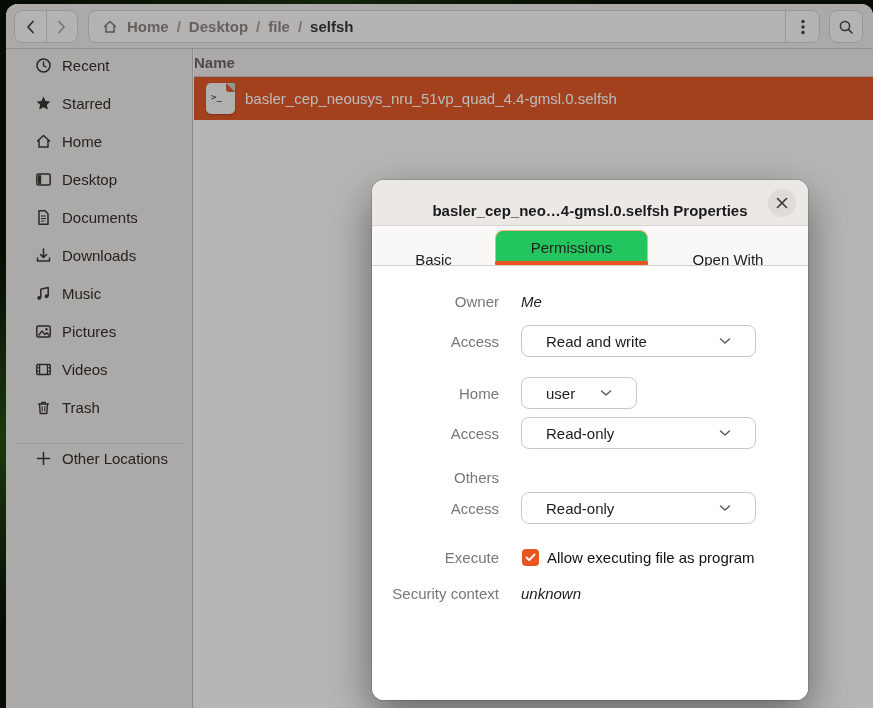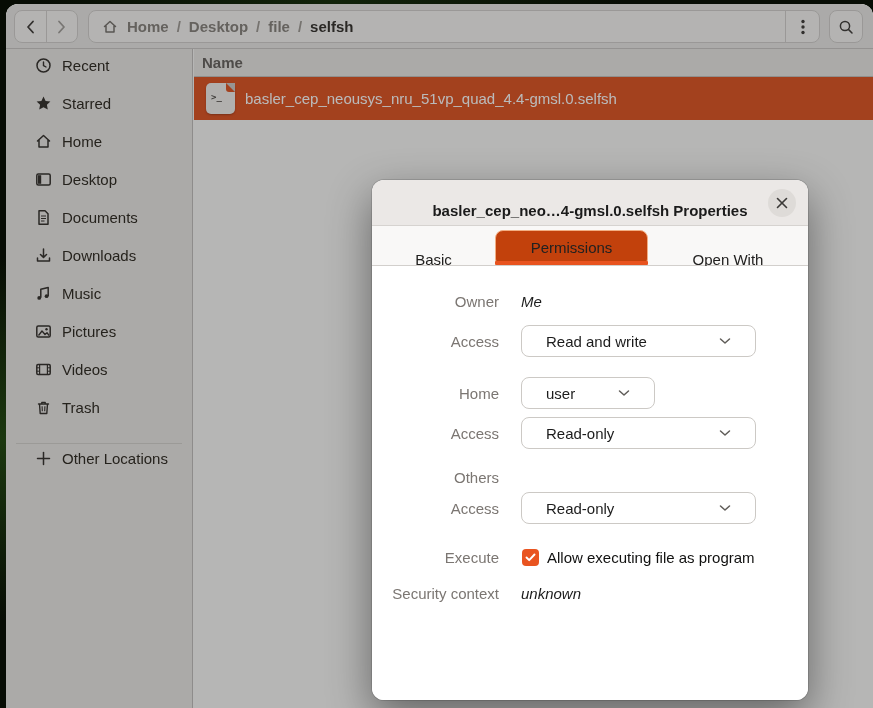--- a/index.html
+++ b/index.html
@@ -63,21 +63,21 @@
     height:38px; display:flex; align-items:flex-start; gap:10px;
     padding-left:29px; font-size:15px; color:#343028; cursor:pointer;
   }
   .side-sep { height:1px; background:#d5d3d0; margin:6px 10px; }
   .icon16 { width:17px; height:17px; flex:0 0 17px; display:flex; align-items:center; justify-content:center; }
 
   
   .filepane { position:absolute; left:188px; top:45px; right:0; bottom:0; background:#fafaf9; }
   .list-header {
     height:28px; background:#ebe9e7; border-bottom:1px solid #c6c4c2;
-    display:flex; align-items:center; padding-left:8px;
+    display:flex; align-items:center; 
     font-size:15px; font-weight:bold; color:#6b6864;
   }
   .file-row {
     height:43px; background:#e0592a; display:flex; align-items:center; gap:10px;
     padding-left:12px; cursor:pointer;
   }
   .file-name { font-size:15px; color:#ffffff; }
   .script-icon {
     width:29px; height:31px; background:#f3f1ef; border-radius:5px; position:relative;
     box-shadow:0 1px 2px rgba(0,0,0,.25);
@@ -115,21 +115,21 @@
   .dlg-tabs {
     height:40px; background:#f9f8f7; border-bottom:1px solid #d2cfcc;
     display:flex; align-items:stretch;
   }
   .tab {
     display:flex; align-items:center; justify-content:center;
     font-size:15px; color:#222120; cursor:pointer;margin-top:28px;
   }
   .tab.t0 { width:123px; } .tab.t1 { width:153px; } .tab.t2 { flex:1; }
   .tab.selected {
-    position:relative; background:#c2410c;
+    position:relative; background:#22c55e;
     border:1px solid #f2ae83; border-radius:8px 8px 6px 6px;
     margin-top:4px;
   }
   .tab.selected::after {
     content:""; position:absolute; left:-1px; right:-1px; bottom:-1px; height:4px;
     background:#e8531f; border-radius:1px;
   }
 
   .dlg-body { position:relative; height:434px; background:#fff; }
   .prow { position:absolute; left:0; right:28px; display:flex; align-items:center; }
@@ -138,21 +138,21 @@
     font-size:15px; color:#7b7672;
   }
   .pvalue { font-size:15px; color:#1c1c1c;font-style:italic; }
   .dropdown {
     height:32px; background:#fff; border:1px solid #ccc9c5; border-radius:8px;
     display:flex; align-items:center; justify-content:space-between;
     padding:0 24px; cursor:pointer;
   }
   .dropdown .dd-text { font-size:15px; color:#1c1c1c; }
   .dd-wide { width:235px; }
-  .dd-small { width:134px; }
+  .dd-small { width:116px; }
   .checkbox {
     width:17px; height:17px; border-radius:4px; background:#e95420;
     display:flex; align-items:center; justify-content:center; cursor:pointer;
     margin-left:1px;
   }
   .check-label { font-size:15px; color:#111110; margin-left:8px; cursor:pointer; }
 
   .r-owner   { top:24px; height:22px; }
   .r-access1 { top:59px; height:32px; }
   .r-group   { top:111px; height:32px; }

